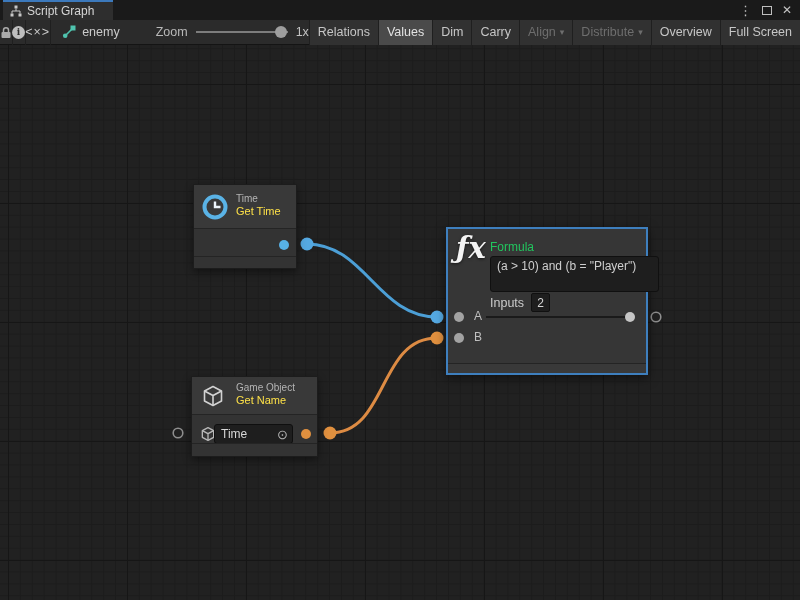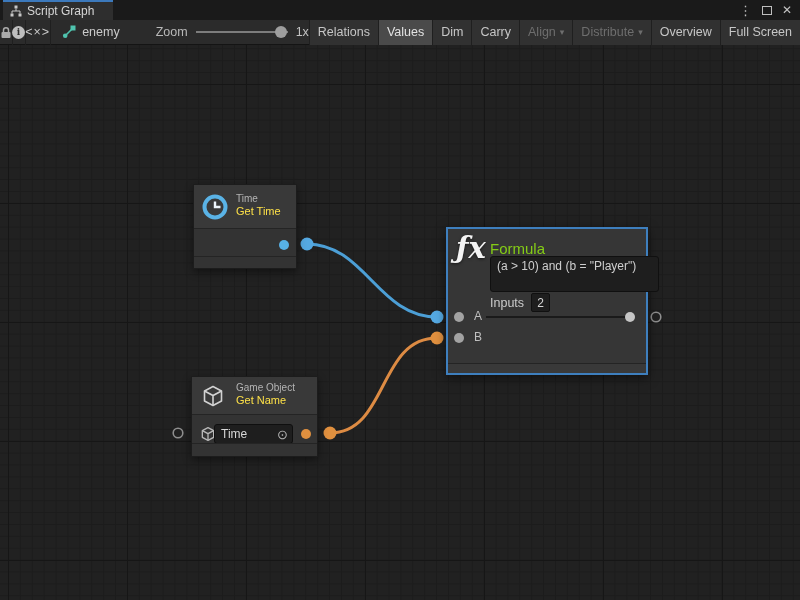--- a/index.html
+++ b/index.html
@@ -75,21 +75,21 @@
                 border:1px solid #0f0f0f; border-radius:3px; display:flex; align-items:center; padding:0 4px 0 6px; }
   .this-field .val { flex:1; font-size:12px; color:#d8d8d8; }
   .picker { font-size:13px; color:#b5b5b5; line-height:1; }
   .dot-orange { background:#e0903f; }
 
   
   .node-formula { left:446px; top:182px; width:202px; height:148px; background:#363636;
                   border:2px solid #3e7fbe; box-shadow:0 3px 10px rgba(0,0,0,.5); }
   .fx { position:absolute; left:8px; top:2px; font-family:"DejaVu Serif", serif; font-style:italic; font-weight:bold;
         font-size:29px; color:#f4f4f4; text-shadow:0 1px 3px rgba(0,0,0,.6); }
-  .formula-title { position:absolute; left:42px; top:11px; font-size:15px; color:#84cc16; }
+  .formula-title { position:absolute; left:42px; top:11px; font-size:12px; color:#22c55e; }
   .expr-box { position:absolute; left:42px; top:27px; width:169px; height:36px; background:#1e1e1e;
               border:1px solid #101010; border-radius:3px; padding:1px 6px; font-size:12px; line-height:16px; color:#cfcfcf; overflow:hidden; }
   .inputs-row { position:absolute; left:42px; top:64px; display:flex; align-items:center; gap:7px; }
   .inputs-label { font-size:12.5px; color:#cbcbcb; }
   .inputs-count { width:19px; height:19px; background:#1e1e1e; border:1px solid #101010; border-radius:2px;
                   font-size:12px; color:#d5d5d5; display:flex; align-items:center; justify-content:center; }
   .dot-gray { background:#a3a3a3; }
   .dot-lightgray { background:#c6c6c6; }
   .port-label { position:absolute; font-size:12px; color:#bfbfbf; }
   .a-line { position:absolute; left:38px; top:87px; width:141px; height:2px; background:#1a1a1a; }

